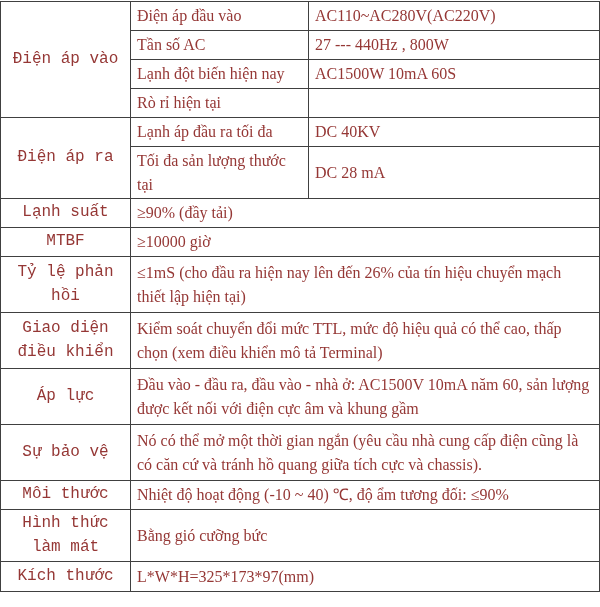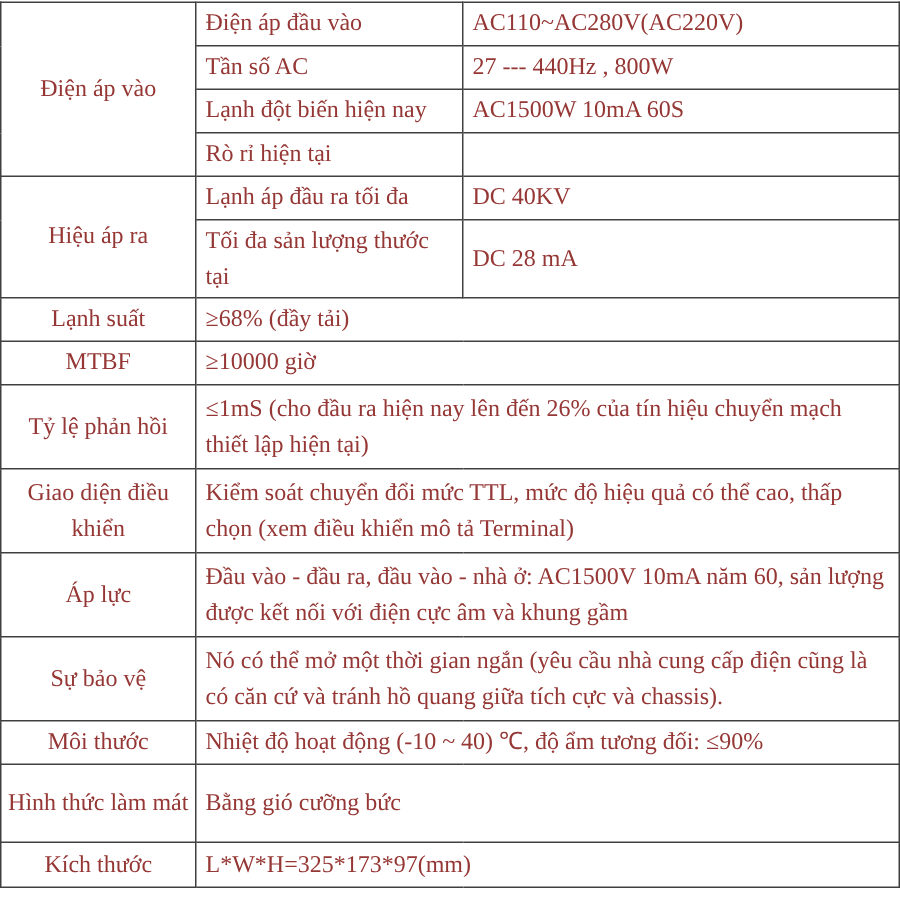--- a/index.html
+++ b/index.html
@@ -35,20 +35,21 @@
   td {
     border: 1px solid var(--border-color);
     padding: 1px 6px;
     vertical-align: middle;
     background: var(--bg-color);
     overflow: hidden;
   }
   td.lbl {
     text-align: center;
     padding: 1px 4px;
+    font-family: Liberation Mono, monospace;
   }
   td.prm, td.val {
     text-align: left;
   }
   tr.h-s  td { height: 29px; }
   tr.h-d  td { height: 52px; }
   tr.h-t  td { height: 56px; }
   tr.h-e  td { height: 30px; }
 </style>
 </head>
@@ -74,32 +75,32 @@
     <tr class="h-s">
       <td class="prm">Lạnh đột biến hiện nay</td>
       <td class="val">AC1500W 10mA 60S</td>
     </tr>
     <tr class="h-s">
       <td class="prm">Rò rỉ hiện tại</td>
       <td class="val"></td>
     </tr>
 
     <tr class="h-s">
-      <td class="lbl" rowspan="2">Hiệu áp ra</td>
+      <td class="lbl" rowspan="2">Điện áp ra</td>
       <td class="prm">Lạnh áp đầu ra tối đa</td>
       <td class="val">DC 40KV</td>
     </tr>
     <tr class="h-d">
       <td class="prm">Tối đa sản lượng thước tại</td>
       <td class="val">DC 28 mA</td>
     </tr>
 
     <tr class="h-s">
       <td class="lbl">Lạnh suất</td>
-      <td class="val" colspan="2">≥68% (đầy tải)</td>
+      <td class="val" colspan="2">≥90% (đầy tải)</td>
     </tr>
     <tr class="h-s">
       <td class="lbl">MTBF</td>
       <td class="val" colspan="2">≥10000 giờ</td>
     </tr>
     <tr class="h-t">
       <td class="lbl">Tỷ lệ phản hồi</td>
       <td class="val" colspan="2">≤1mS (cho đầu ra hiện nay lên đến 26% của tín hiệu chuyển mạch thiết lập hiện    tại)</td>
     </tr>
     <tr class="h-t">

